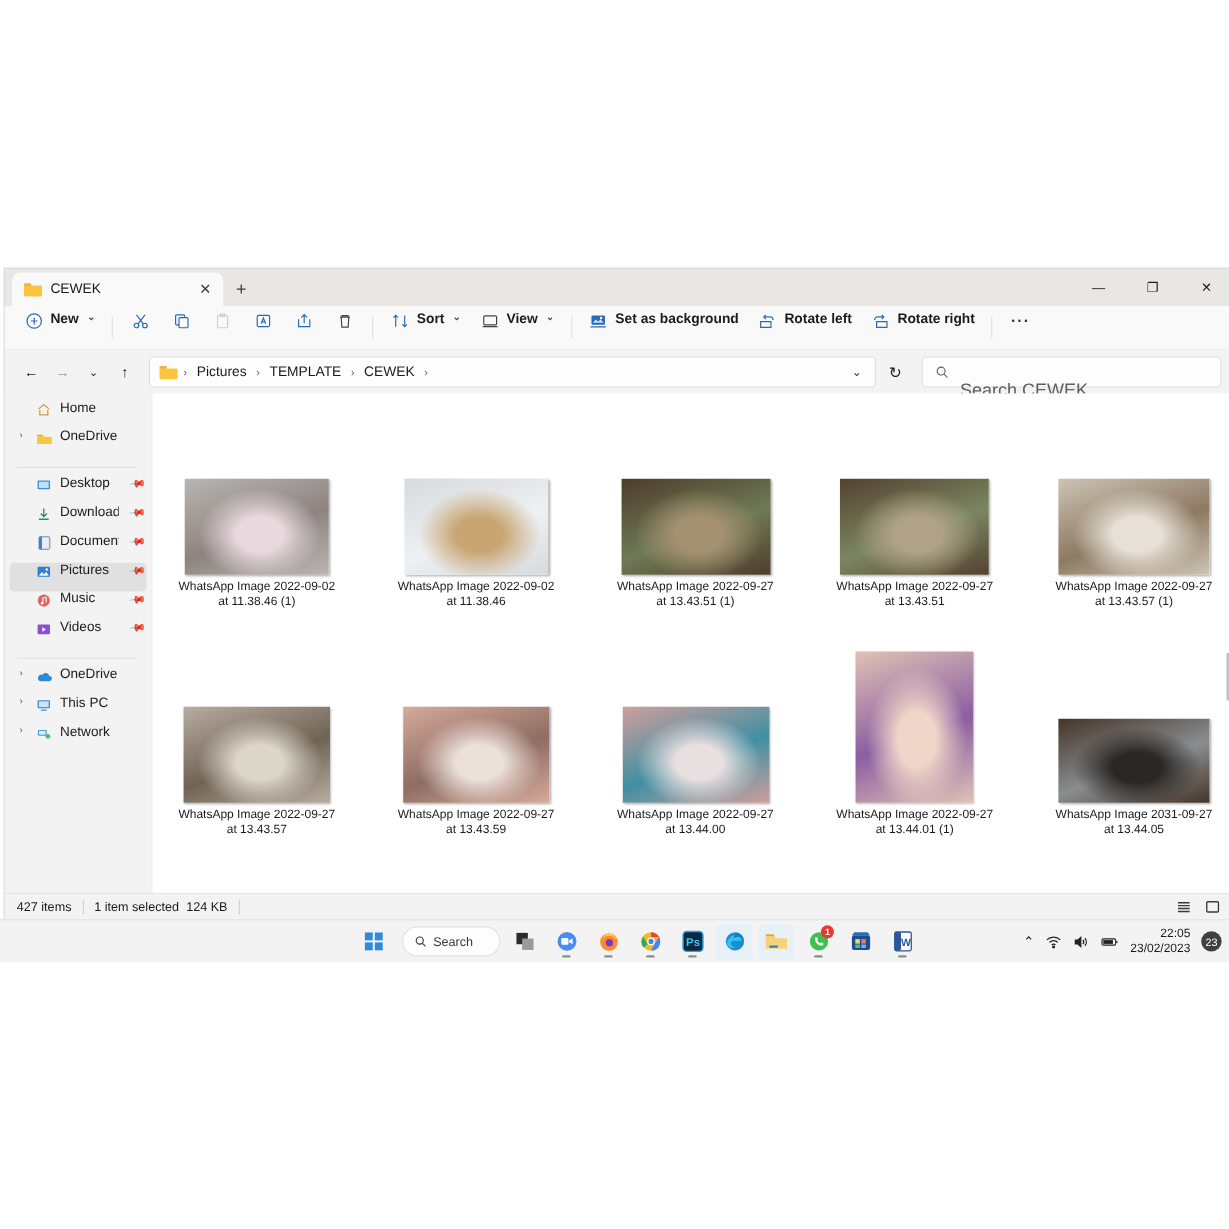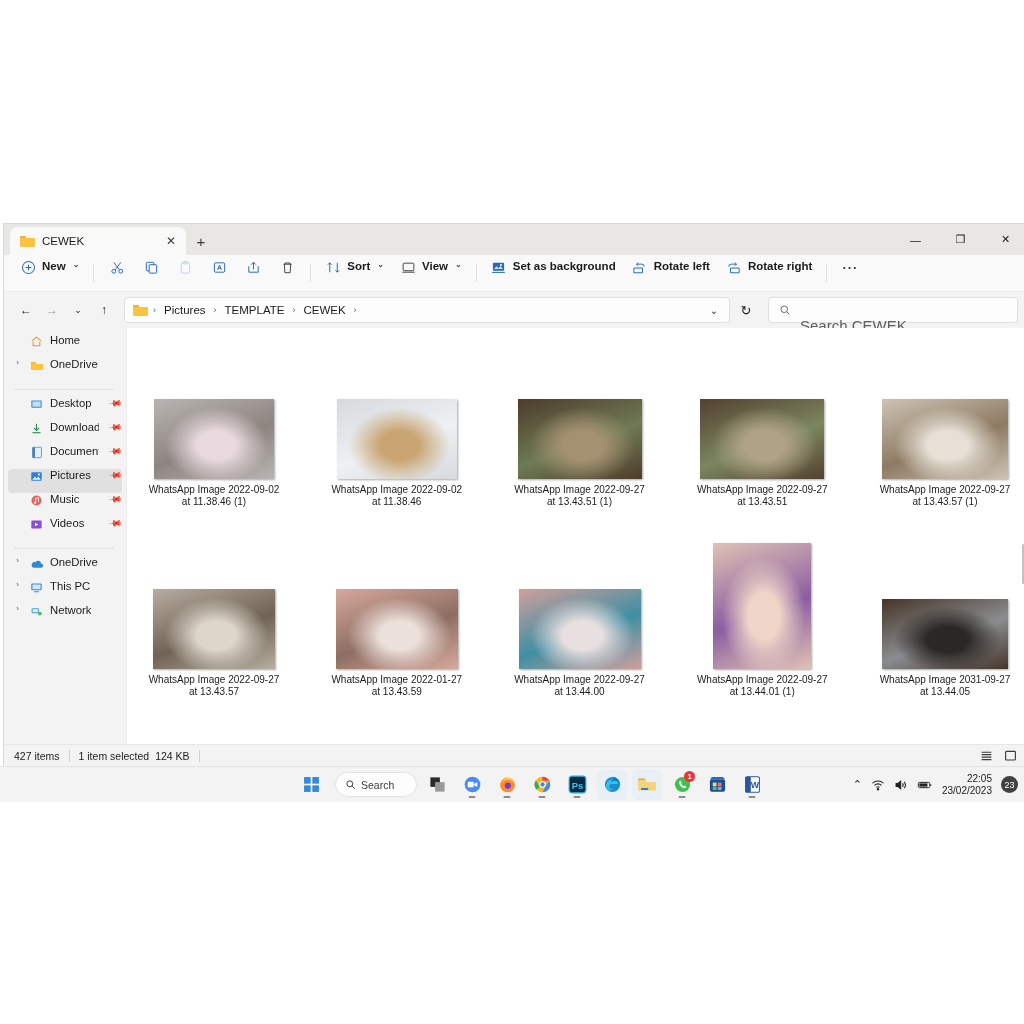--- a/index.html
+++ b/index.html
@@ -562,21 +562,21 @@
           <div class="cell">
             <div class="thumb-wrap">
               <div class="thumb" style="width: 122px; height: 80px; background: radial-gradient(at 52% 58%, rgb(220, 214, 203) 0%, rgb(220, 214, 203) 22%, rgba(0, 0, 0, 0) 58%), linear-gradient(160deg, rgb(183, 173, 160) 0%, rgb(111, 99, 84) 55%, rgb(183, 173, 160) 100%);"></div>
             </div>
             <div class="caption">WhatsApp Image 2022-09-27 at 13.43.57</div>
           </div>
           <div class="cell">
             <div class="thumb-wrap">
               <div class="thumb" style="width: 122px; height: 80px; background: radial-gradient(at 52% 58%, rgb(236, 224, 219) 0%, rgb(236, 224, 219) 22%, rgba(0, 0, 0, 0) 58%), linear-gradient(160deg, rgb(214, 169, 156) 0%, rgb(142, 109, 98) 55%, rgb(214, 169, 156) 100%);"></div>
             </div>
-            <div class="caption">WhatsApp Image 2022-01-27 at 13.43.59</div>
+            <div class="caption">WhatsApp Image 2022-09-27 at 13.43.59</div>
           </div>
           <div class="cell">
             <div class="thumb-wrap">
               <div class="thumb" style="width: 122px; height: 80px; background: radial-gradient(at 52% 58%, rgb(232, 223, 224) 0%, rgb(232, 223, 224) 22%, rgba(0, 0, 0, 0) 58%), linear-gradient(160deg, rgb(207, 159, 156) 0%, rgb(63, 143, 163) 55%, rgb(207, 159, 156) 100%);"></div>
             </div>
             <div class="caption">WhatsApp Image 2022-09-27 at 13.44.00</div>
           </div>
           <div class="cell">
             <div class="thumb-wrap">
               <div class="thumb" style="width: 98px; height: 126px; background: radial-gradient(at 52% 58%, rgb(240, 214, 200) 0%, rgb(240, 214, 200) 22%, rgba(0, 0, 0, 0) 58%), linear-gradient(160deg, rgb(223, 194, 181) 0%, rgb(139, 94, 161) 55%, rgb(223, 194, 181) 100%);"></div>

